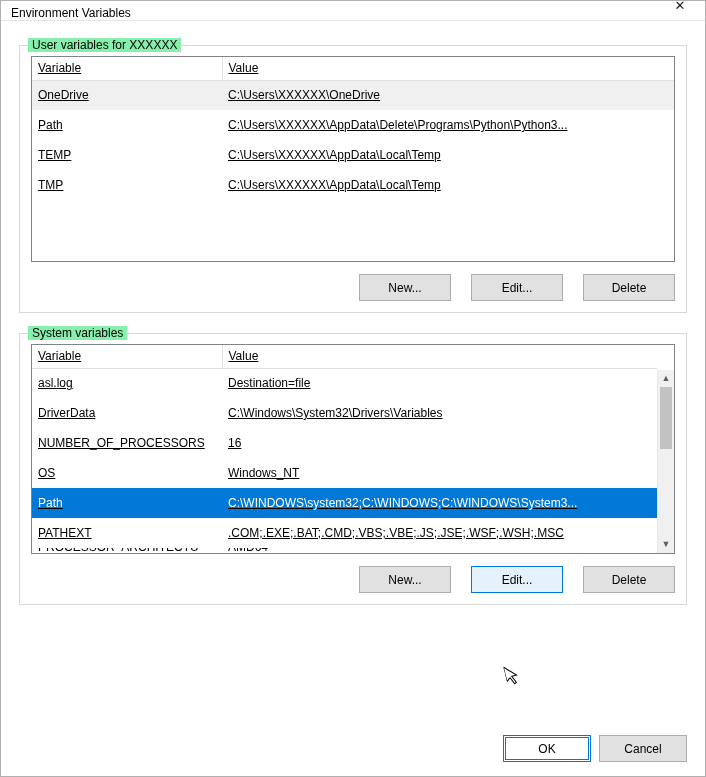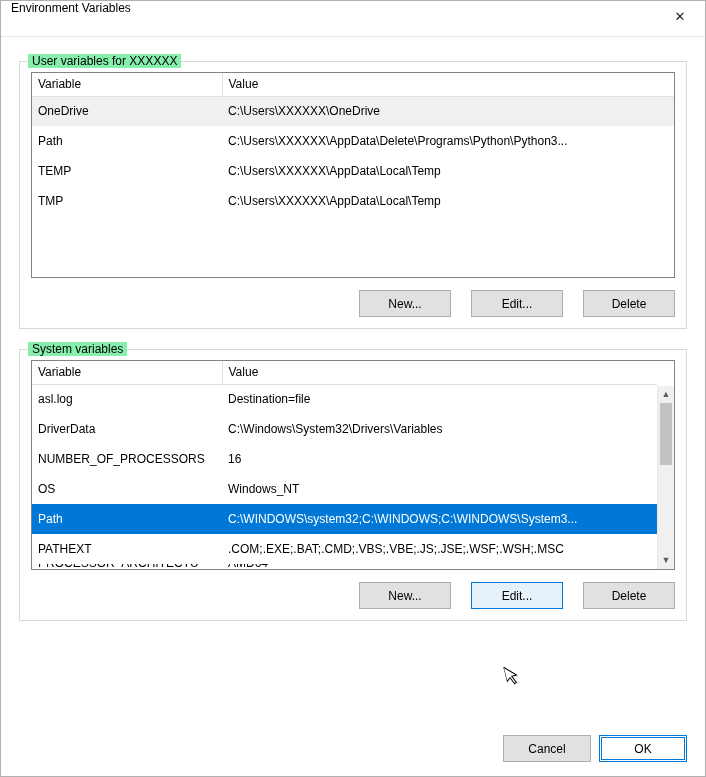--- a/index.html
+++ b/index.html
@@ -12,24 +12,24 @@
   }
   .window {
     width: 706px;
     height: 777px;
     border: 1px solid #b0b0b0;
     background: #fff;
     display: flex;
     flex-direction: column;
   }
   .titlebar {
-    height: 36px;
-    display: flex;
-    align-items: flex-start;
-    padding: 0 2px 9px 10px;
+    height: 20px;
+    display: flex;
+    align-items: flex-end;
+    padding: 0 2px 0 10px;
     border-bottom: 1px solid #e5e5e5;
   }
   .titlebar-title {
     flex: 1;
     font-size: 12px;
   }
   .close-btn {
     width: 46px;
     height: 30px;
     display: flex;
@@ -66,20 +66,21 @@
     position: relative;
     overflow: hidden;
   }
   .table-wrap-sys {
     height: 210px;
   }
   .table {
     width: 100%;
     border-collapse: collapse;
     table-layout: fixed;
+    text-decoration: underline;
   }
   .table th {
     text-align: left;
     font-weight: normal;
     padding: 4px 6px;
     border-bottom: 1px solid #e0e0e0;
     border-right: 1px solid #e0e0e0;
     background: #fff;
     height: 23px;
   }
@@ -270,21 +271,21 @@
       <div class="button-row">
         <button class="btn">New...</button>
         <button class="btn btn-focus">Edit...</button>
         <button class="btn">Delete</button>
       </div>
     </div>
 
   </div>
 
   <div class="footer-row">
+    <button class="btn btn-default" style="min-width:88px">OK</button>
     <button class="btn" style="min-width:88px">Cancel</button>
-    <button class="btn btn-default" style="min-width:88px">OK</button>
   </div>
   <div class="cursor">
     <svg width="14" height="20" viewBox="0 0 14 20">
       <path d="M0,0 L0,15 L4,12 L7,19 L9,18 L6,11 L11,11 Z" fill="#fff" stroke="#000" stroke-width="1"></path>
     </svg>
   </div>
 </div>
 
 </body></html>

